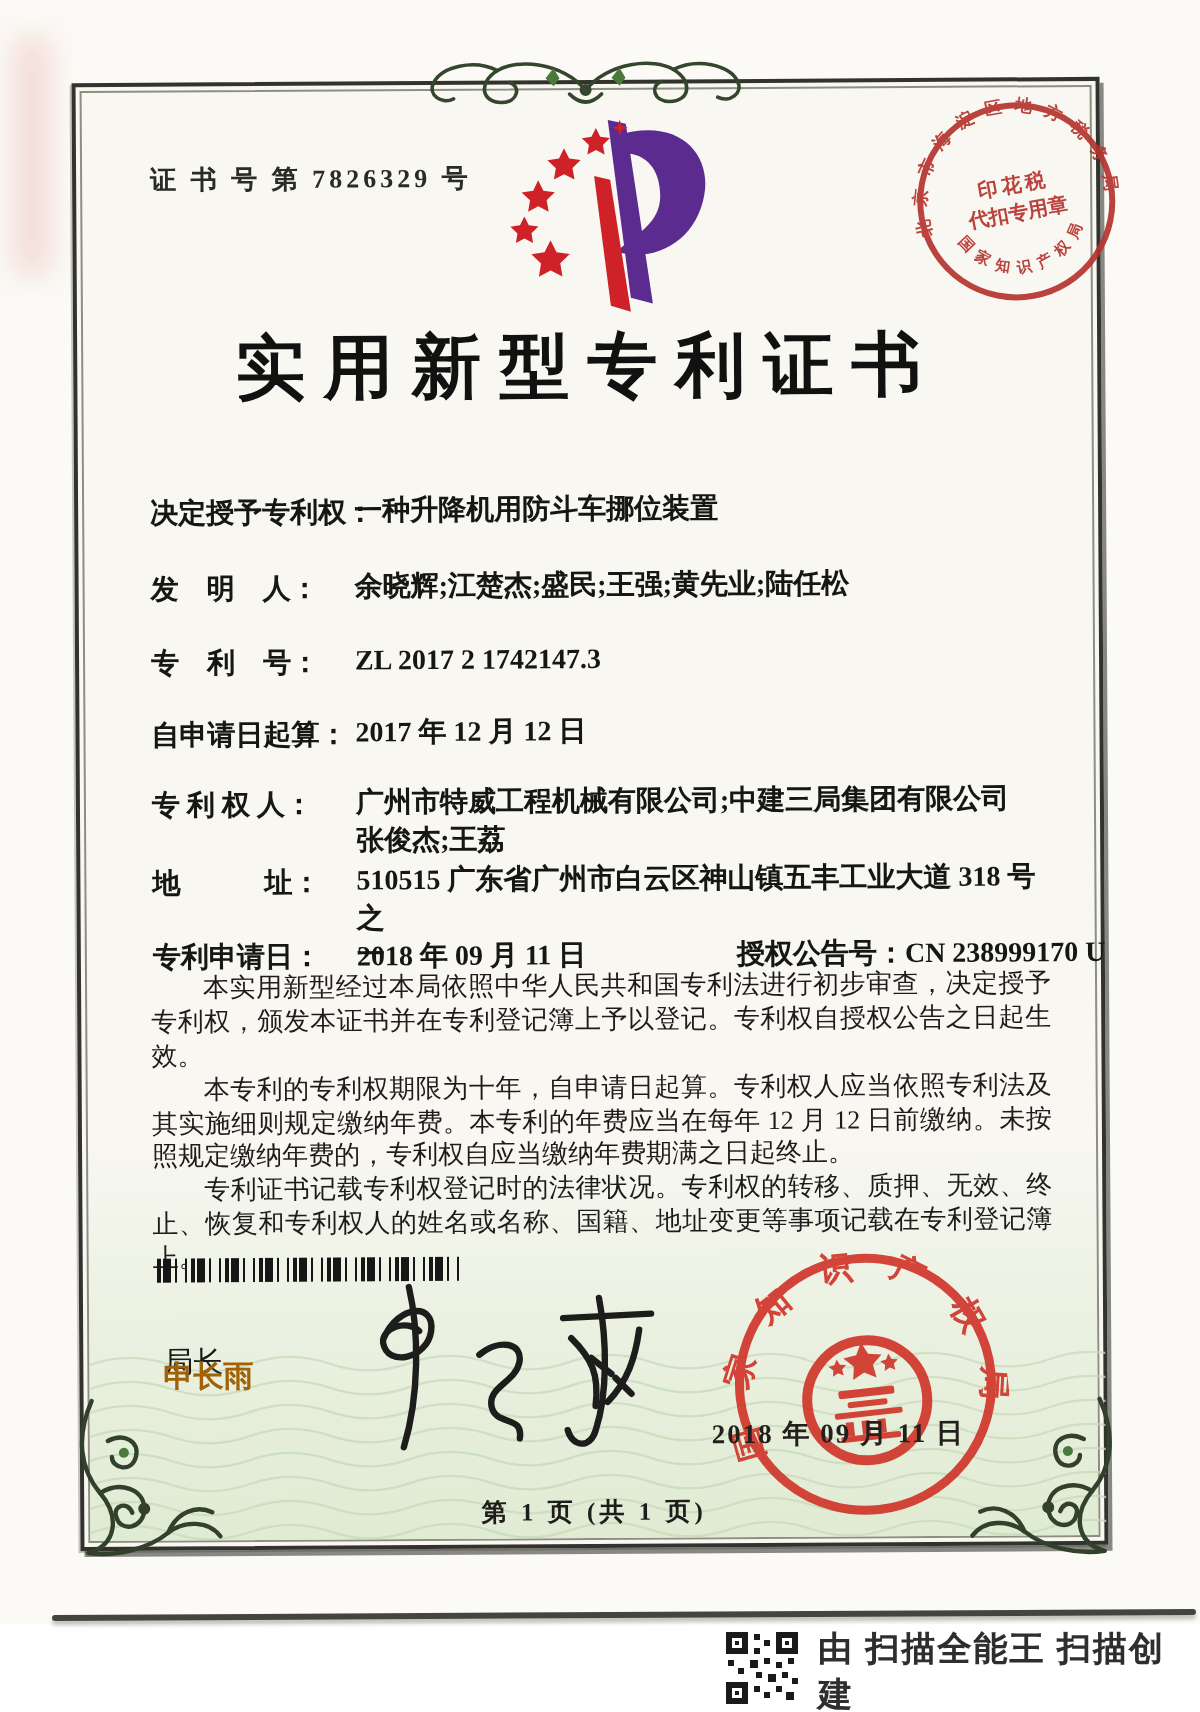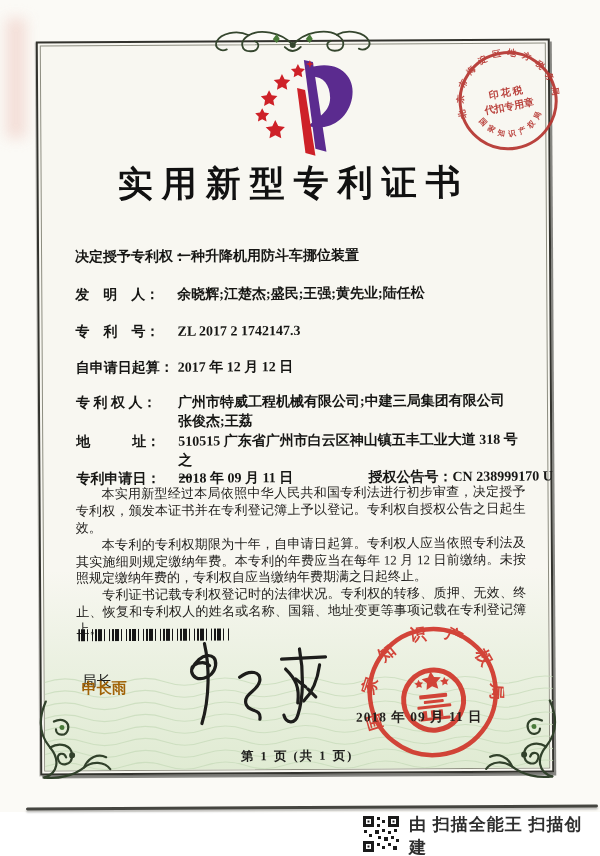--- a/index.html
+++ b/index.html
@@ -109,20 +109,21 @@
           <path d="M14,86 C28,88 44,84 54,76 C62,70 74,70 80,78"></path>
           <path d="M24,30 C32,26 40,30 38,38 C36,46 26,44 26,38"></path>
           <path d="M54,76 C58,66 68,62 76,66"></path>
         </g>
         <circle cx="42" cy="64" r="3" fill="#31412b"></circle>
         <circle cx="32" cy="36" r="2.5" fill="#4a7a3a"></circle>
       </svg>
     </div>
 
     <div class="content">
+      <div class="cert-no">证 书 号 第 7826329 号</div>
 
       <div class="logo">
         <svg width="118" height="108" viewBox="0 0 118 108">
           <path d="M66,14 C98,4 114,24 110,44 C106,66 86,78 66,72 C76,63 88,58 88,44 C88,30 80,21 66,23 Z" fill="#5b2b8f"></path>
           <polygon points="62,6 71,8 84,98 73,95" fill="#5b2b8f"></polygon>
           <polygon points="55,34 63,36 73,102 63,99" fill="#ce2128"></polygon>
           <g fill="#ce2128">
             <path d="M56,10 l2.2,4.4 4.8,.7 -3.5,3.4 .8,4.8 -4.3,-2.3 -4.3,2.3 .8,-4.8 -3.5,-3.4 4.8,-.7 z"></path>
             <path d="M40,20 l2.6,5.2 5.7,.8 -4.1,4 1,5.7 -5.2,-2.7 -5.1,2.7 1,-5.7 -4.2,-4 5.8,-.8 z"></path>
             <path d="M27,36 l2.6,5.2 5.7,.8 -4.1,4 1,5.7 -5.2,-2.7 -5.1,2.7 1,-5.7 -4.2,-4 5.8,-.8 z"></path>

